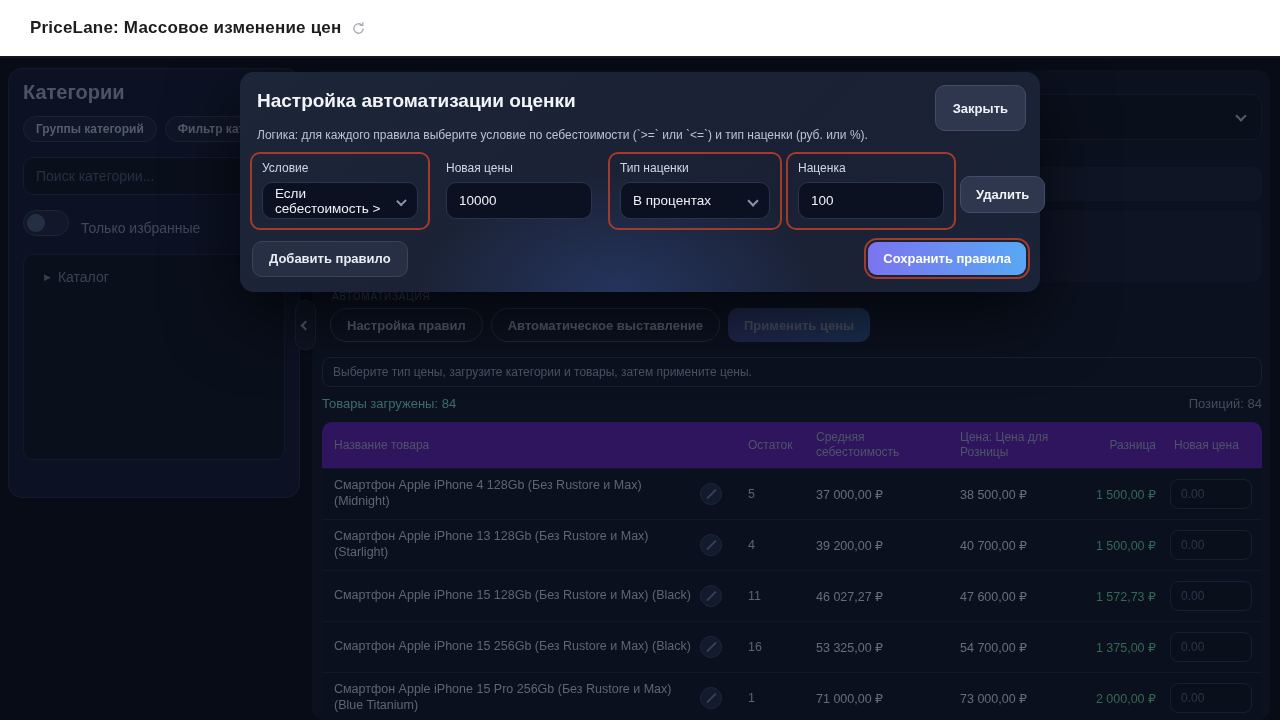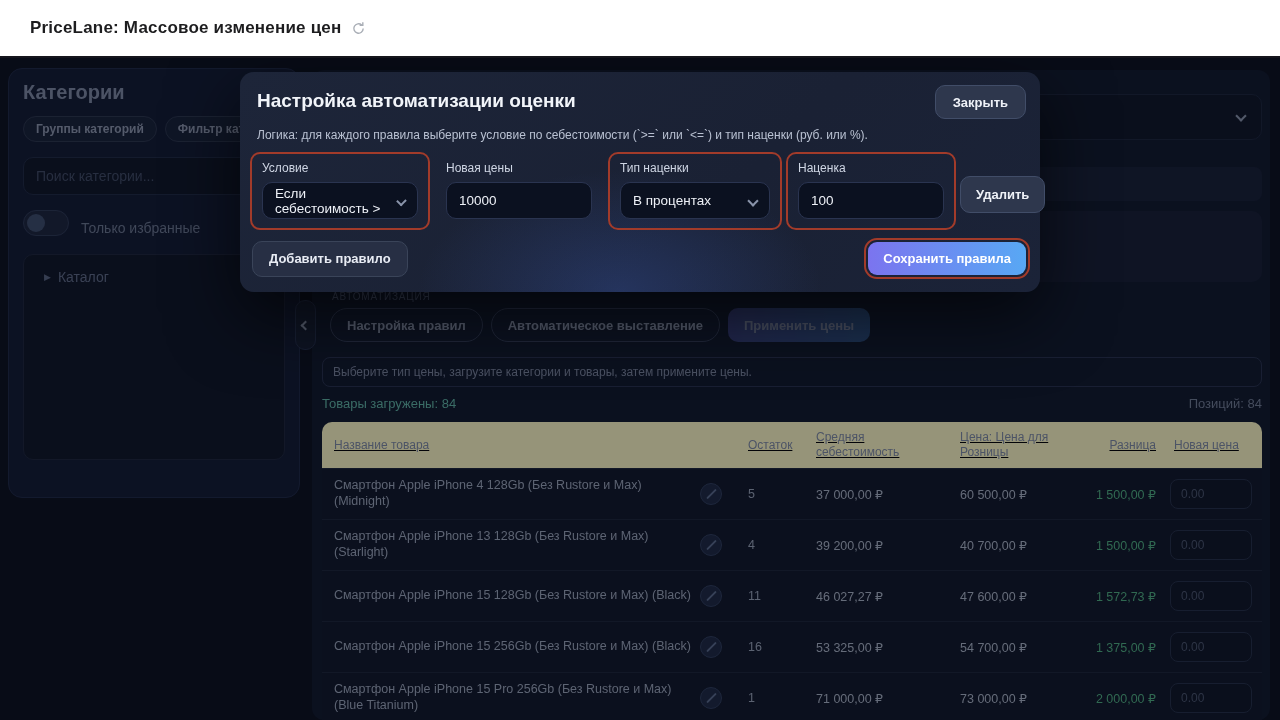--- a/index.html
+++ b/index.html
@@ -53,21 +53,21 @@
   .hint-box { position:absolute; left:322px; top:357px; width:940px; height:30px; border:1px solid #27304a;
               border-radius:8px; z-index:6; display:flex; align-items:center; padding:0 10px; }
   .hint-text { font-size:12px; color:#7b859c; }
   .status-row { position:absolute; left:322px; top:396px; width:940px; display:flex; justify-content:space-between; z-index:6; }
   .loaded { font-size:13px; color:var(--teal,#5fb3a1); }
   .positions { font-size:13px; color:#717c92; }
 
   
   .table { position:absolute; left:322px; top:422px; width:940px; z-index:6; }
   .thead, .trow { display:grid; grid-template-columns:366px 34px 62px 142px 140px 82px 114px; align-items:center; padding-left:12px; }
-  .thead { height:46px; background:#fef9c3; border-radius:10px 10px 0 0;text-decoration:underline; }
+  .thead { height:46px; background:#4c1d95; border-radius:10px 10px 0 0; }
   .th { font-size:12px; color:#7f8aa2; line-height:1.25; padding-right:8px; }
   .th.c-stock { padding-left:14px; }
   .th.c-cost  { padding-left:20px; }
   .th.c-price { padding-left:22px; }
   .th.c-diff  { text-align:right; padding-right:4px; }
   .th.c-new   { padding-left:14px; }
   .trow { height:51px; background:#0e1526; border-top:1px solid #1b2336; }
   .td { font-size:12.5px; color:#aab3c4; }
   .td.name { color:#9ba5b8; line-height:1.25; padding-right:6px; }
   .td.stock { padding-left:14px; color:#98a2b5; }
@@ -83,21 +83,21 @@
   .newprice-input::placeholder { color:#49536a; }
 
   
   .modal { position:absolute; left:240px; top:72px; width:800px; height:220px; border-radius:14px; z-index:60;
            background:linear-gradient(135deg,#1d2539 0%,#1a2134 60%,#1b2338 100%);
            box-shadow:0 24px 70px rgba(0,0,0,.65); }
   .modal::after { content:""; position:absolute; left:20%; bottom:0; width:55%; height:60%;
                   background:radial-gradient(ellipse at 50% 100%, rgba(62,96,190,.30), transparent 65%);
                   border-radius:14px; pointer-events:none; }
   .modal-title { position:absolute; left:17px; top:18px; font-size:19px; font-weight:bold; color:#f2f5fa; }
-  .modal-close { position:absolute; right:14px; top:13px; height:34px; padding:0 17px; border-radius:10px;
+  .modal-close { position:absolute; right:14px; top:13px; height:46px; padding:0 17px; border-radius:10px;
                  background:#2e374d; border:1px solid #414d68; color:#eef1f7; font-size:13px; font-weight:bold;
                  display:flex; align-items:center; z-index:2; }
   .modal-sub { position:absolute; left:17px; top:56px; font-size:12px; color:#b9c1d2; }
   .fields { position:absolute; left:10px; top:80px; right:14px; display:flex; gap:4px; z-index:2; }
   .fgroup { border:2px solid transparent; border-radius:10px; padding:7px 10px 9px; }
   .fgroup.flagged { border-color:var(--red,#a23b2a); }
   .flabel { font-size:12px; color:#cfd6e4; margin-bottom:7px; }
   .fbox { height:37px; background:#0b1120; border:1px solid #2a3450; border-radius:10px; color:#eef1f7;
           font-size:13.5px; display:flex; align-items:center; padding:0 12px; }
   .fbox.sel { justify-content:space-between; gap:10px; }
@@ -174,21 +174,21 @@
     <div id="tbody">
         <div class="trow">
     <div class="td name">Смартфон Apple iPhone 4 128Gb (Без Rustore и Max) (Midnight)</div>
     <div class="td">
       <span class="noimg">
               <span class="slash"></span>
             </span>
     </div>
     <div class="td stock">5</div>
     <div class="td cost">37 000,00 ₽</div>
-    <div class="td price">60 500,00 ₽</div>
+    <div class="td price">38 500,00 ₽</div>
     <div class="td diff">1 500,00 ₽</div>
     <div class="td newp">
       <input class="newprice-input" placeholder="0.00" style="">
     </div>
   </div>
         <div class="trow">
     <div class="td name">Смартфон Apple iPhone 13 128Gb (Без Rustore и Max) (Starlight)</div>
     <div class="td">
       <span class="noimg">
               <span class="slash"></span>

